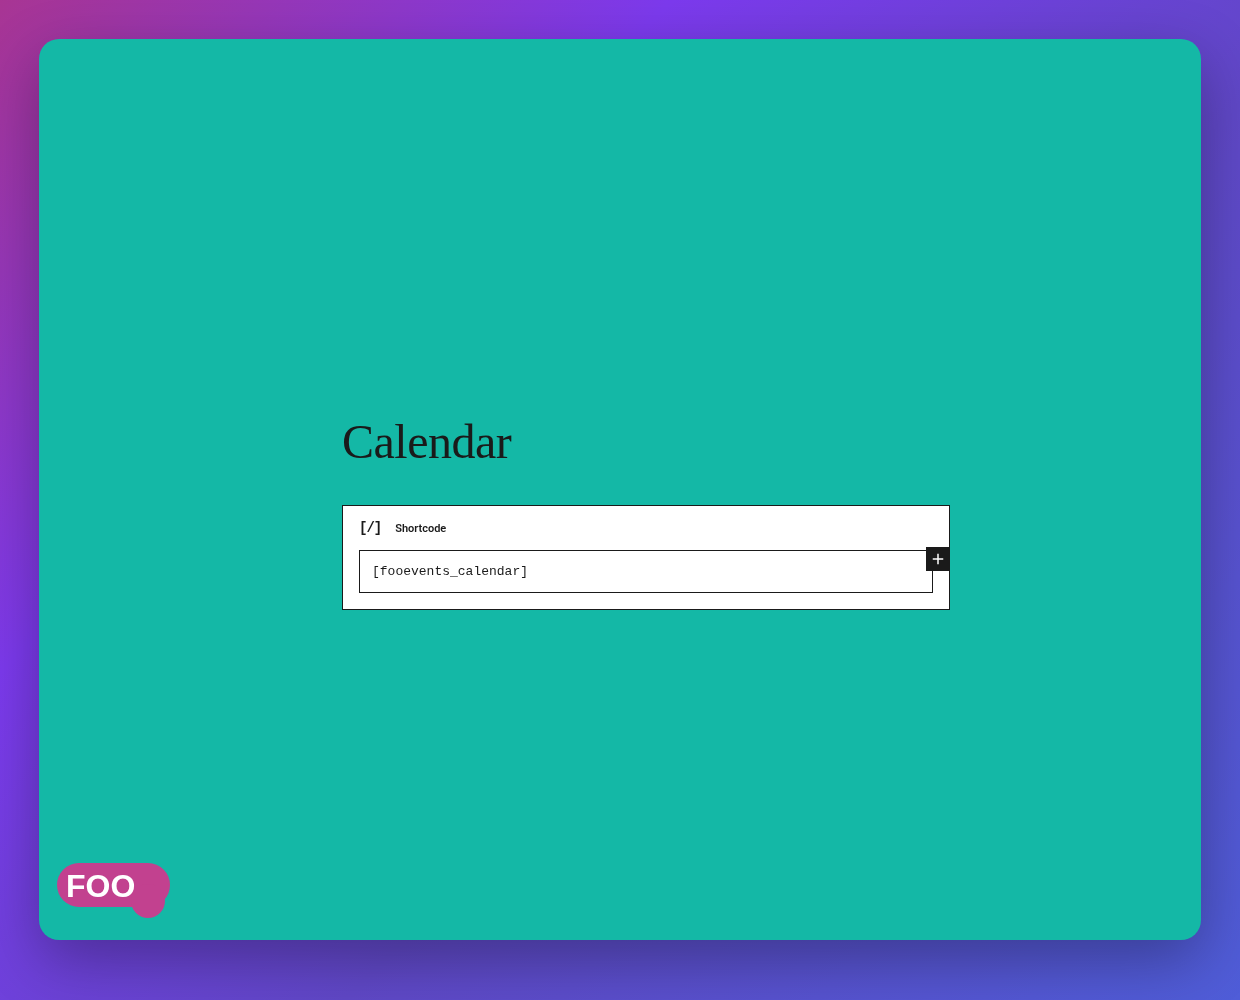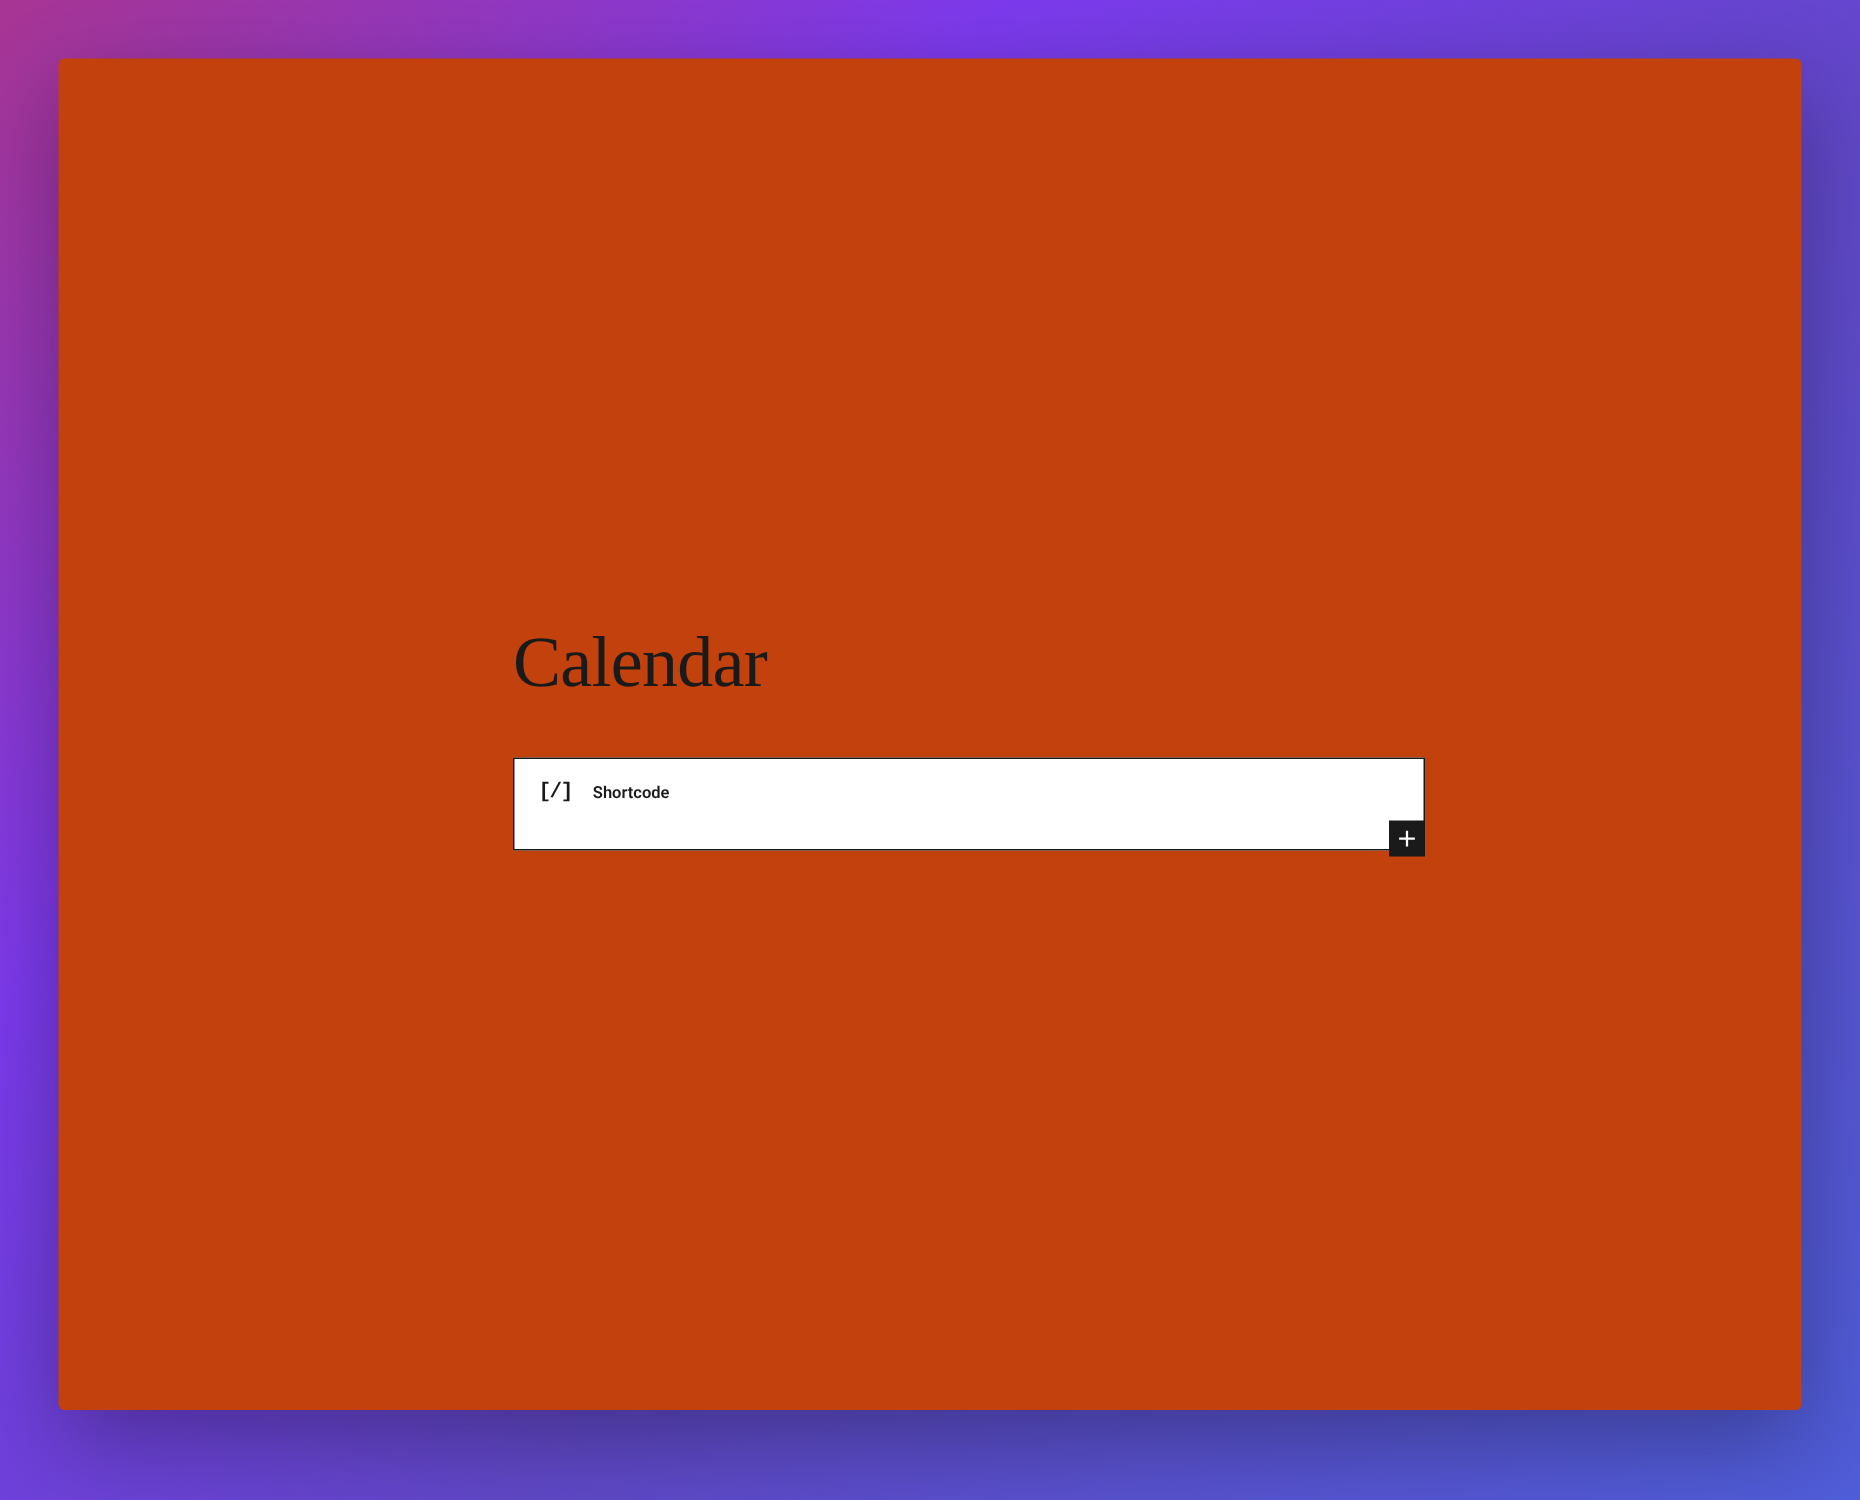--- a/index.html
+++ b/index.html
@@ -16,22 +16,22 @@
       position: relative;
       overflow: hidden;
     }
 
     .editor-canvas {
       position: absolute;
       top: 39px;
       left: 39px;
       right: 39px;
       bottom: 60px;
-      background: #c2410c;
-      border-radius: 4px;
+      background: #14b8a6;
+      border-radius: 20px;
       box-shadow: 0 20px 60px rgba(0, 0, 0, 0.3);
     }
 
     .content-area {
       position: absolute;
       left: 303px;
       top: 375px;
       width: 608px;
     }
 
@@ -127,25 +127,33 @@
 
   <div class="content-area">
 
     <h1 class="page-title">Calendar</h1>
 
     <div class="shortcode-block">
       <div class="shortcode-header">
         <span class="shortcode-icon">[/]</span>
         <span class="shortcode-label">Shortcode</span>
       </div>
+      <input type="text" class="shortcode-input" value="[fooevents_calendar]" style="">
     </div>
 
     <button class="add-block-button" aria-label="Add block">
       <svg viewBox="0 0 24 24">
         <path fill="currentColor" d="M11 5h2v14h-2z"></path>
         <path fill="currentColor" d="M5 11h14v2H5z"></path>
       </svg>
     </button>
 
   </div>
 
+  <div class="foo-logo">
+    <svg viewBox="0 0 113 55" width="113" height="55">
+      <rect x="0" y="0" width="113" height="44" rx="22" class="foo-logo-bg"></rect>
+      <circle cx="91" cy="38" r="17" class="foo-logo-bg"></circle>
+      <text x="9" y="34" font-size="32" class="foo-logo-text">FOO</text>
+    </svg>
+  </div>
 
 </div>
 
 </body></html>

